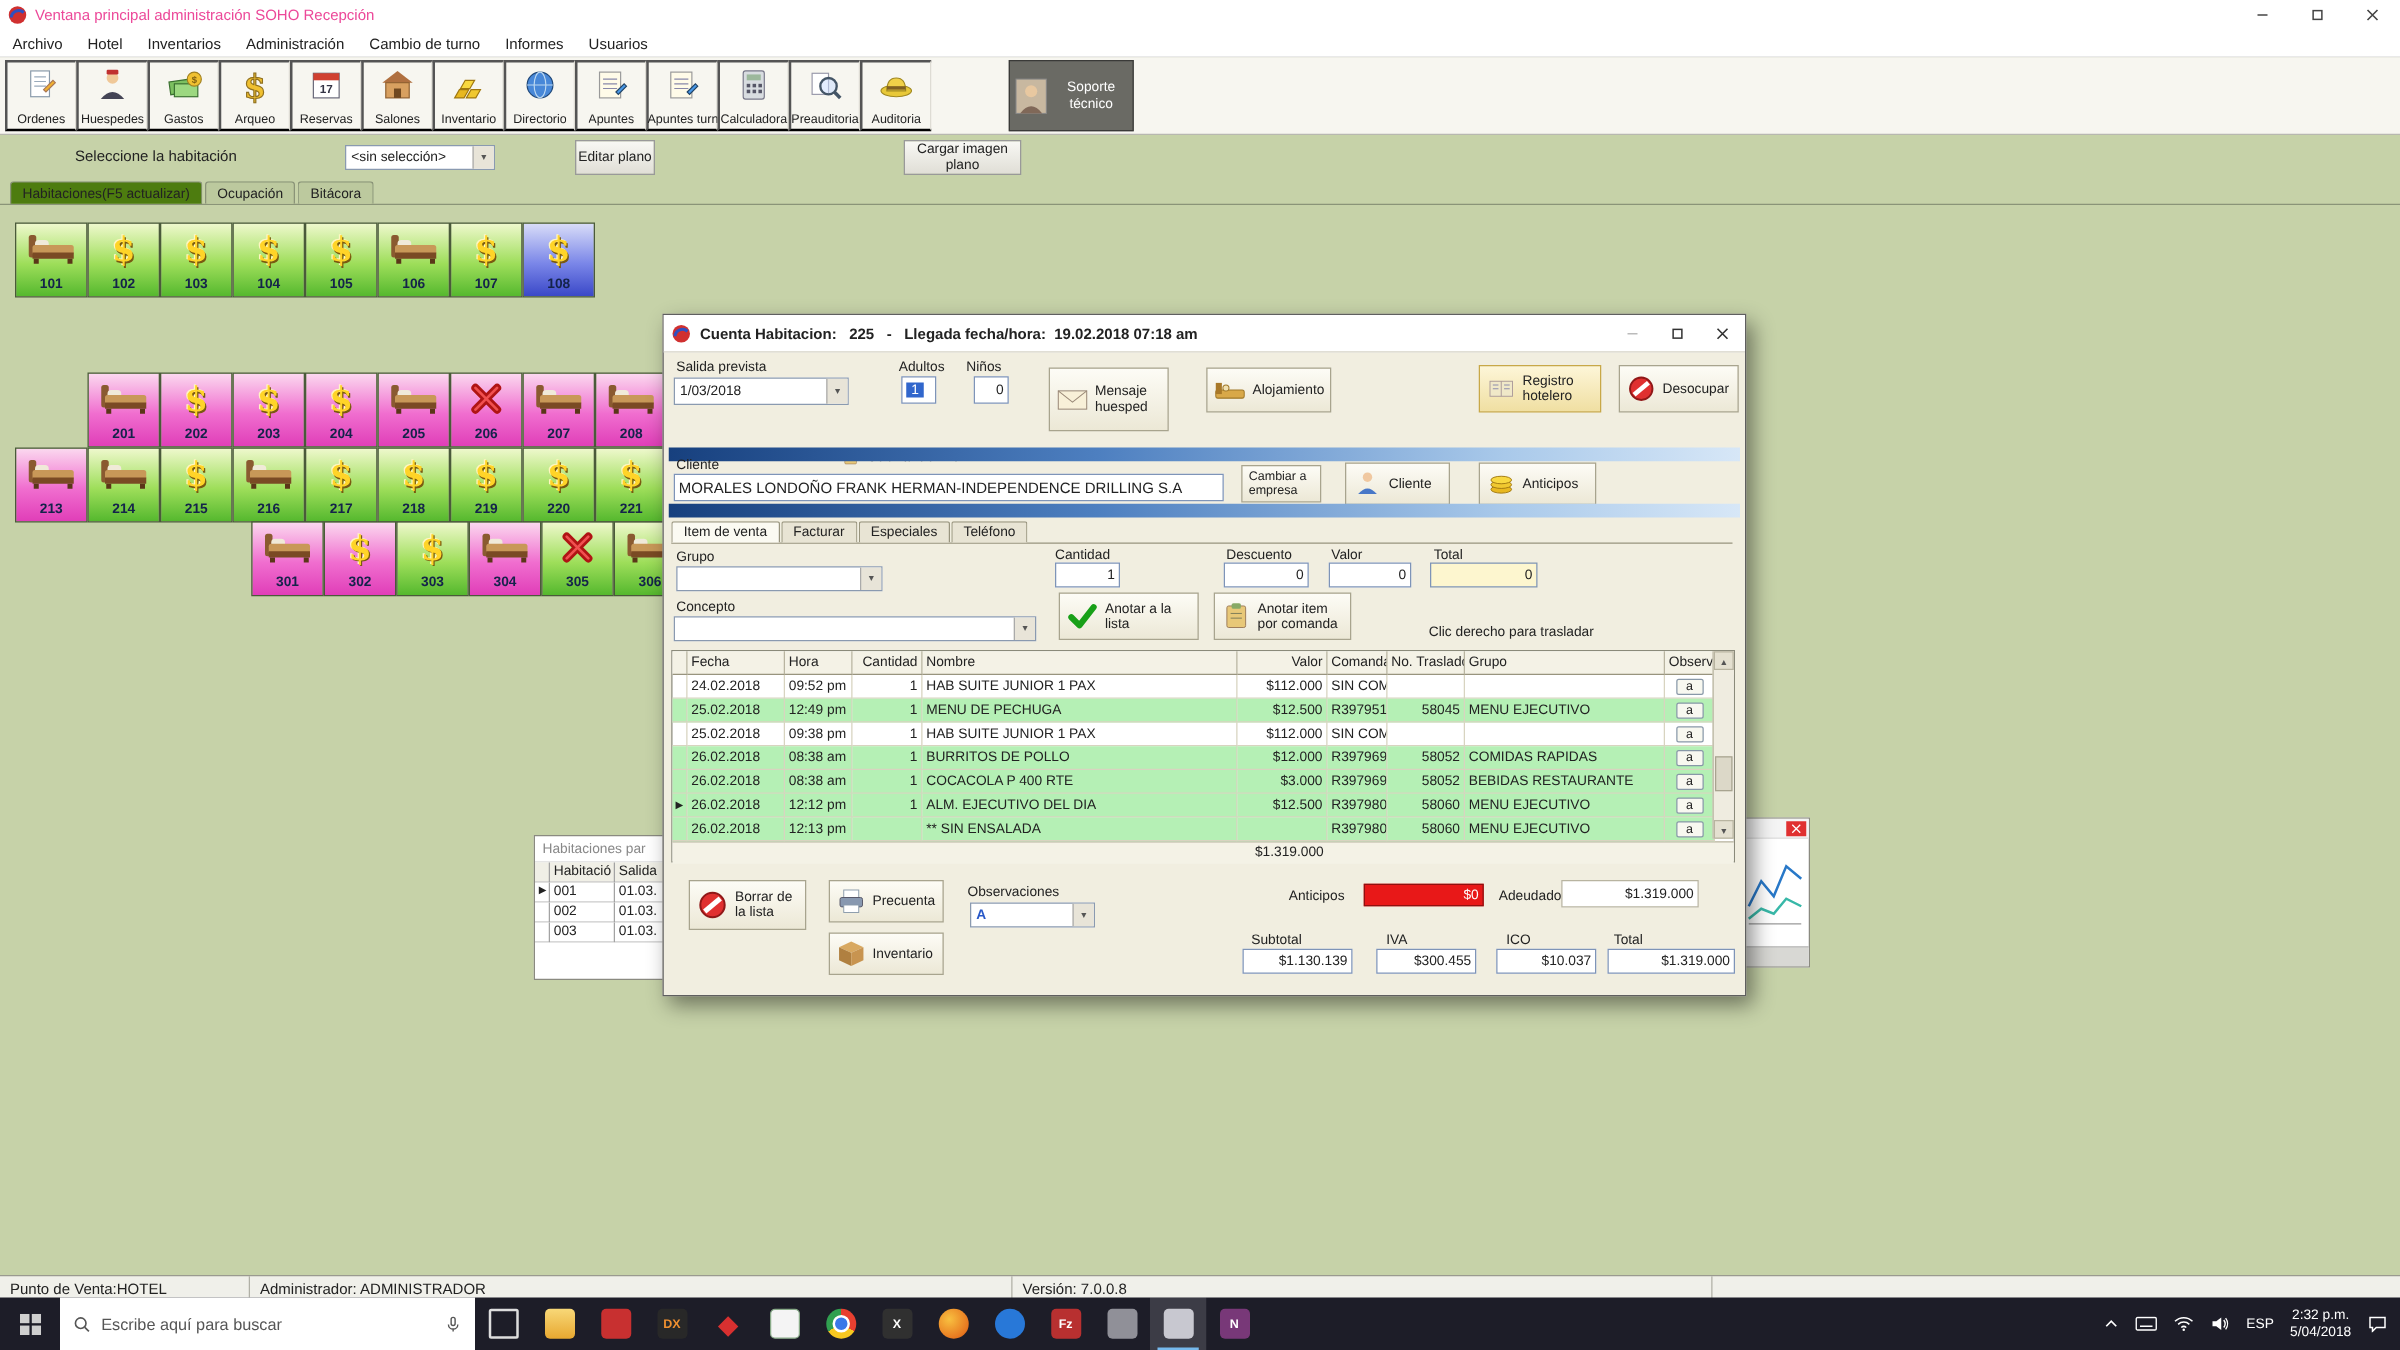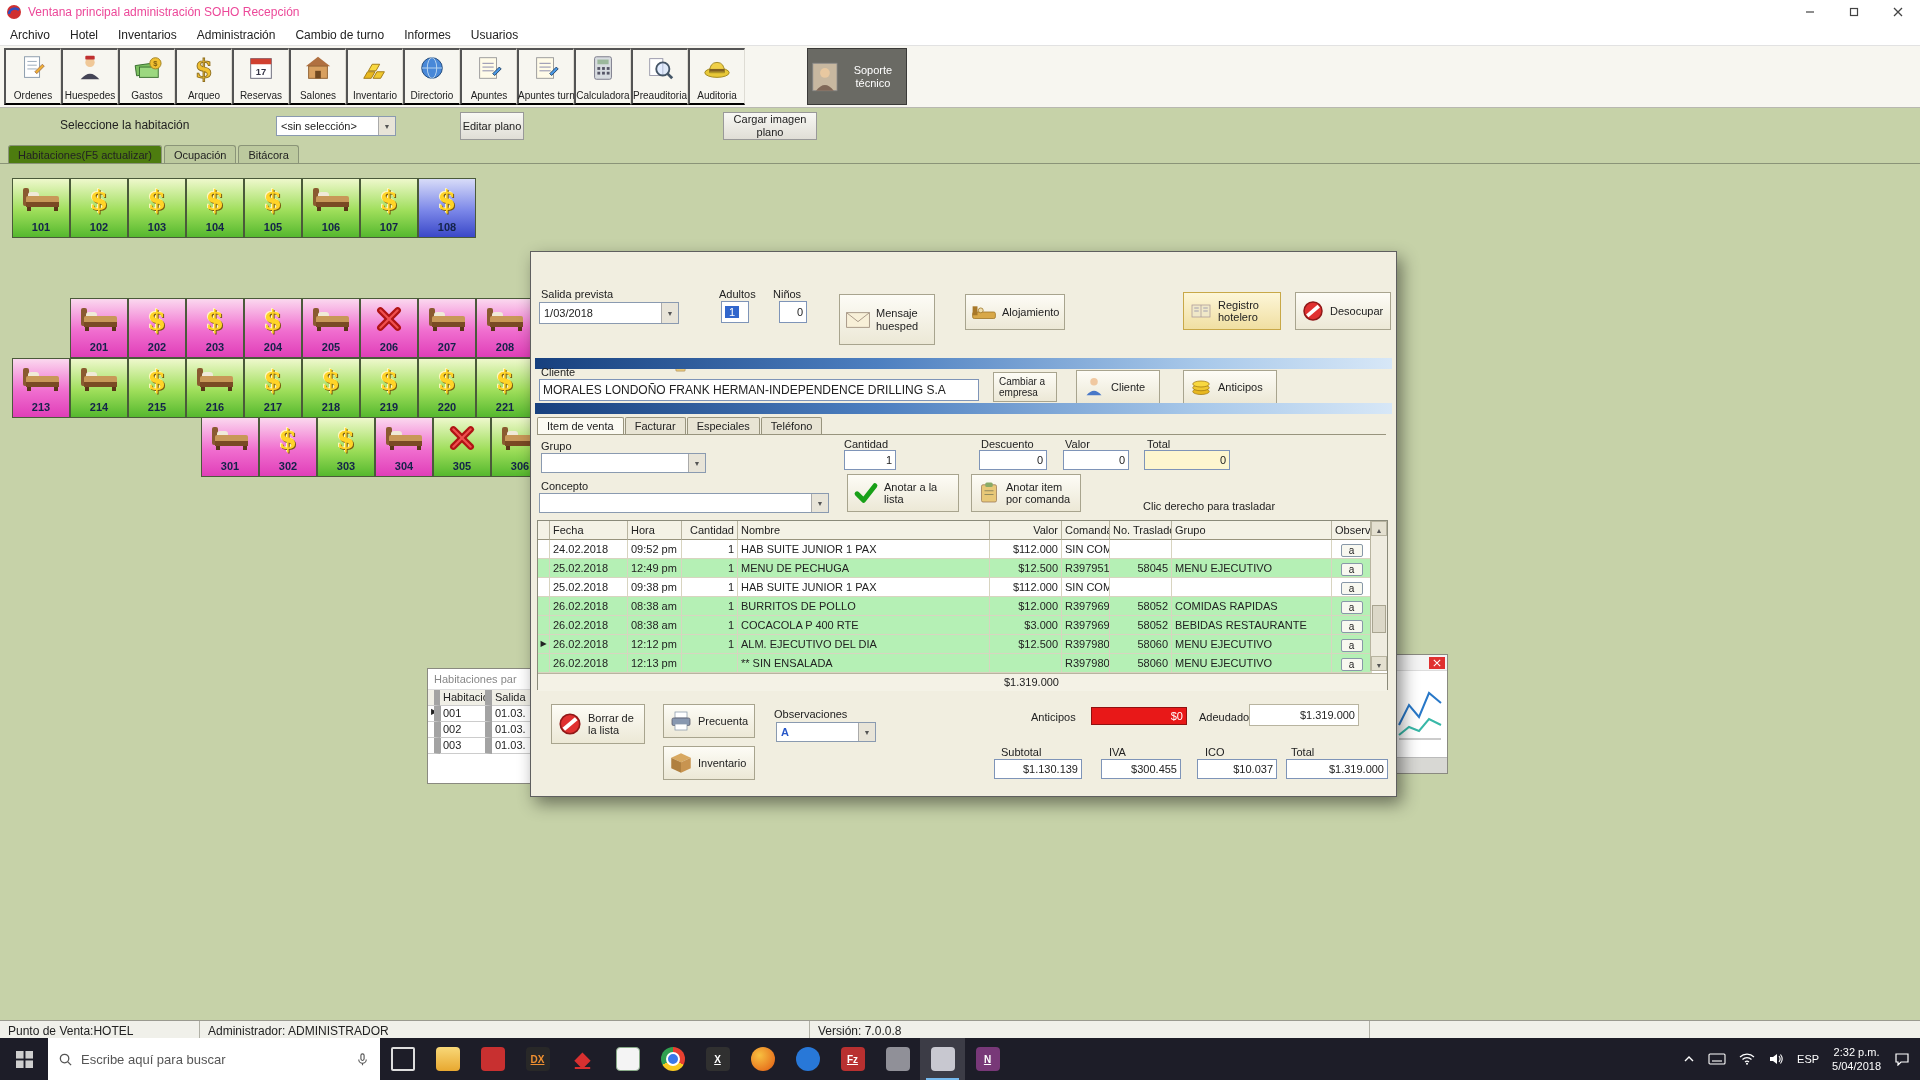--- a/index.html
+++ b/index.html
@@ -52,21 +52,21 @@
   .room.dollar .g-dollar { display:block; }
   .room.x .g-x { display:block; }
   .g-dollar::after { content:"$"; font-family:"DejaVu Serif", serif; font-weight:bold; font-size:27px; color:#ffd428; text-shadow:1px 1px 0 #7a5a10, -1px -1px 0 #fff6c0; }
   .g-bed svg { width:42px; height:26px; }
   .g-x svg { width:26px; height:26px; }
 
   
   .backwin { position:absolute; left:427px; top:504px; width:180px; height:116px; background:#fff; border:1px solid #8a8a80; z-index:5; font-size:11px; }
   .backwin .bw-title { color:#888; padding:4px 6px; border-bottom:1px solid #ddd; white-space:nowrap; overflow:hidden; }
   .bw-grid { display:grid; grid-template-columns:12px 52px 1fr; }
-  .bw-cell { border-right:7px solid #a3a3a3; border-bottom:1px solid #ccc; padding:1px 3px; height:16px; overflow:hidden; }
+  .bw-cell { border-right:1px solid #a3a3a3; border-bottom:1px solid #ccc; padding:1px 3px; height:16px; overflow:hidden; }
   .bw-h { background:#f0efe6; }
   .bw-mark { font-size:8px; text-align:center; }
 
   
   .frag { position:absolute; left:1390px; top:490px; width:58px; height:120px; background:#fff; border:1px solid #8a8a80; z-index:5; }
   .frag-top { height:16px; background:#f4f4f4; position:relative; border-bottom:1px solid #ddd; }
   .frag-close { position:absolute; right:2px; top:2px; width:16px; height:12px; background:#e03030; color:#fff; display:flex; align-items:center; justify-content:center; }
   .frag-close svg { width:8px; height:8px; }
   .frag-foot { position:absolute; bottom:0; left:0; right:0; height:16px; background:#d8d8d4; border-top:1px solid #bbb; }
 
@@ -125,21 +125,21 @@
   .sseg { height:100%; display:flex; align-items:center; padding:0 8px; border-right:1px solid #b0b0a6; overflow:hidden; white-space:nowrap; }
   .sseg.s1 { width:200px; } .sseg.s2 { width:610px; } .sseg.s3 { width:560px; } .sseg.s4 { flex:1; border-right:none; }
 
   
   .taskbar { position:absolute; left:0; bottom:0; width:1920px; height:42px; background:#1d1d28; display:flex; align-items:stretch; z-index:50; }
   .tb-start { width:48px; display:flex; align-items:center; justify-content:center; }
   .tb-search { width:332px; background:#fff; display:flex; align-items:center; gap:8px; padding:0 10px; }
   .tb-search input { flex:1; border:none; outline:none; font-size:13px; font-family:"Liberation Sans",sans-serif; color:#333; background:transparent; }
   .tb-search input::placeholder { color:#555; }
   .tb-app { width:45px; display:flex; align-items:center; justify-content:center; position:relative; }
-  .tb-glyph { width:24px; height:24px; border-radius:4px; display:flex; align-items:center; justify-content:center; font-size:10px; font-weight:bold; color:#fff;text-decoration:underline; }
+  .tb-glyph { width:24px; height:24px; border-radius:4px; display:flex; align-items:center; justify-content:center; font-size:10px; font-weight:bold; color:#fff; }
   .tb-app.active { background:rgba(255,255,255,.14); }
   .tb-app.active::after { content:""; position:absolute; left:6px; right:6px; bottom:0; height:2px; background:#76b9ed; }
   .ic-taskview .tb-glyph { background:transparent; border:2px solid #ddd; border-radius:2px; }
   .ic-folder .tb-glyph { background:linear-gradient(180deg,#f8d878,#e8a830); }
   .ic-red .tb-glyph { background:#c83030; }
   .ic-dx .tb-glyph { background:#282828; color:#f09030; }
   .ic-diamond .tb-glyph { background:transparent; color:#d83030; font-size:20px; }
   .ic-grid .tb-glyph { background:#f4f4f4; border:1px solid #8a8; }
   .ic-chrome .tb-glyph { border-radius:50%; background:conic-gradient(#e84030 0 120deg,#f8c820 120deg 240deg,#30a050 240deg 360deg); position:relative; }
   .ic-chrome .tb-glyph::after { content:""; width:10px; height:10px; border-radius:50%; background:#3a78e8; border:2px solid #fff; }
@@ -861,20 +861,41 @@
               </svg>
             </span>
         </div>
         <svg width="50" height="70" style="margin:4px">
             <use href="#sym-chart"></use>
           </svg>
         <div class="frag-foot"></div>
       </div>
 
       <div class="dialog">
+        <div class="dlg-title">
+          <svg class="appico">
+              <use href="#sym-soho"></use>
+            </svg>
+          <span class="dttl pre">Cuenta Habitacion:   225   -   Llegada fecha/hora:  19.02.2018 07:18 am</span>
+          <span class="wbtn dim">
+              <svg width="10" height="10">
+                <use href="#sym-min"></use>
+              </svg>
+            </span>
+          <span class="wbtn">
+              <svg width="10" height="10">
+                <use href="#sym-max"></use>
+              </svg>
+            </span>
+          <span class="wbtn">
+              <svg width="10" height="10">
+                <use href="#sym-close"></use>
+              </svg>
+            </span>
+        </div>
 
         <span class="abs flabel" style="left:10px; top:36px">Salida prevista</span>
         <div class="combo abs" style="left:8px; top:50px; width:140px; height:22px">
           <span class="cval">1/03/2018</span>
           <span class="carr"></span>
         </div>
         <span class="abs flabel" style="left:188px; top:36px">Adultos</span>
         <div class="field abs" style="left:190px; top:49px; width:28px; height:22px">
             <span class="sel">1</span>
           </div>

